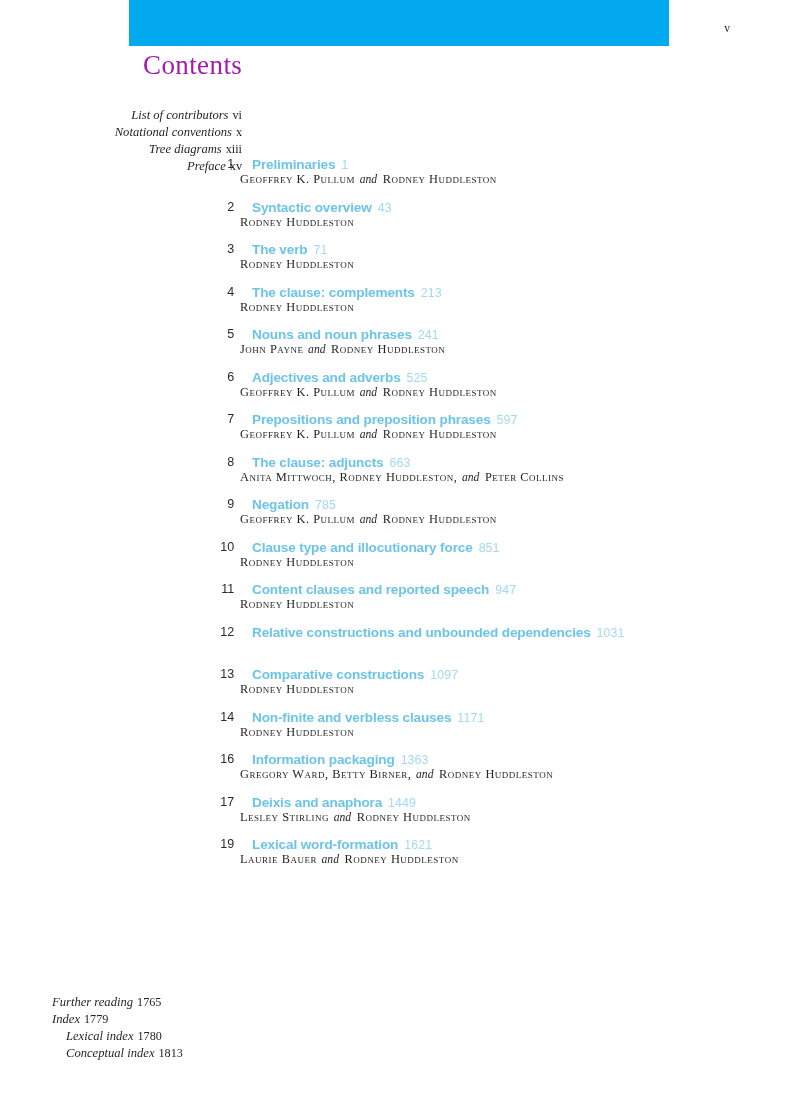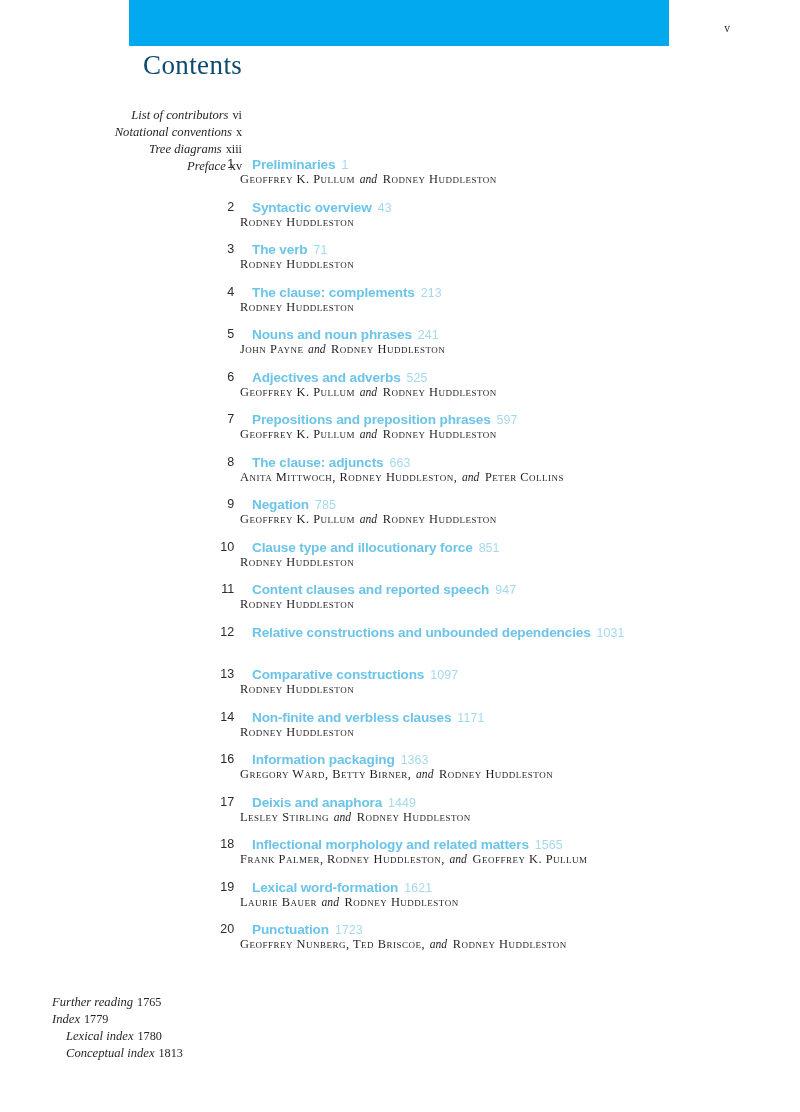--- a/index.html
+++ b/index.html
@@ -35,21 +35,21 @@
     font-size: 11.5px;
     color: #2b2b2b;
   }
   #page-title {
     position: absolute;
     left: 143px;
     top: 50px;
     font-family: "Liberation Serif", serif;
     font-size: 27px;
     letter-spacing: 0.4px;
-    color: #0c4a6e;
+    color: #a21caf;
     white-space: nowrap;
   }
 
   
   #front-matter {
     position: absolute;
     left: 52px;
     top: 107px;
     width: 190px;
     text-align: right;
@@ -229,33 +229,23 @@
       <div class="entry-num">16</div>
       <div class="entry-title-line"><span class="entry-title">Information packaging</span><span class="entry-page">1363</span></div>
       <div class="entry-authors"><span>Gregory Ward</span><span>, </span><span>Betty Birner</span><span>, </span><span class="conj">and</span> <span>Rodney Huddleston</span></div>
     </div>
     <div class="entry">
       <div class="entry-num">17</div>
       <div class="entry-title-line"><span class="entry-title">Deixis and anaphora</span><span class="entry-page">1449</span></div>
       <div class="entry-authors"><span>Lesley Stirling</span> <span class="conj">and</span> <span>Rodney Huddleston</span></div>
     </div>
     <div class="entry">
-      <div class="entry-num">18</div>
-      <div class="entry-title-line"><span class="entry-title">Inflectional morphology and related matters</span><span class="entry-page">1565</span></div>
-      <div class="entry-authors"><span>Frank Palmer</span><span>, </span><span>Rodney Huddleston</span><span>, </span><span class="conj">and</span> <span>Geoffrey K. Pullum</span></div>
-    </div>
-    <div class="entry">
       <div class="entry-num">19</div>
       <div class="entry-title-line"><span class="entry-title">Lexical word-formation</span><span class="entry-page">1621</span></div>
       <div class="entry-authors"><span>Laurie Bauer</span> <span class="conj">and</span> <span>Rodney Huddleston</span></div>
-    </div>
-    <div class="entry">
-      <div class="entry-num">20</div>
-      <div class="entry-title-line"><span class="entry-title">Punctuation</span><span class="entry-page">1723</span></div>
-      <div class="entry-authors"><span>Geoffrey Nunberg</span><span>, </span><span>Ted Briscoe</span><span>, </span><span class="conj">and</span> <span>Rodney Huddleston</span></div>
     </div>
   </div>
 
 <div id="back-matter">
     <div class="fm-line"><span>Further reading</span><span class="pg">1765</span></div>
     <div class="fm-line"><span>Index</span><span class="pg">1779</span></div>
     <div class="fm-line indent"><span>Lexical index</span><span class="pg">1780</span></div>
     <div class="fm-line indent"><span>Conceptual index</span><span class="pg">1813</span></div>
   </div>
 

